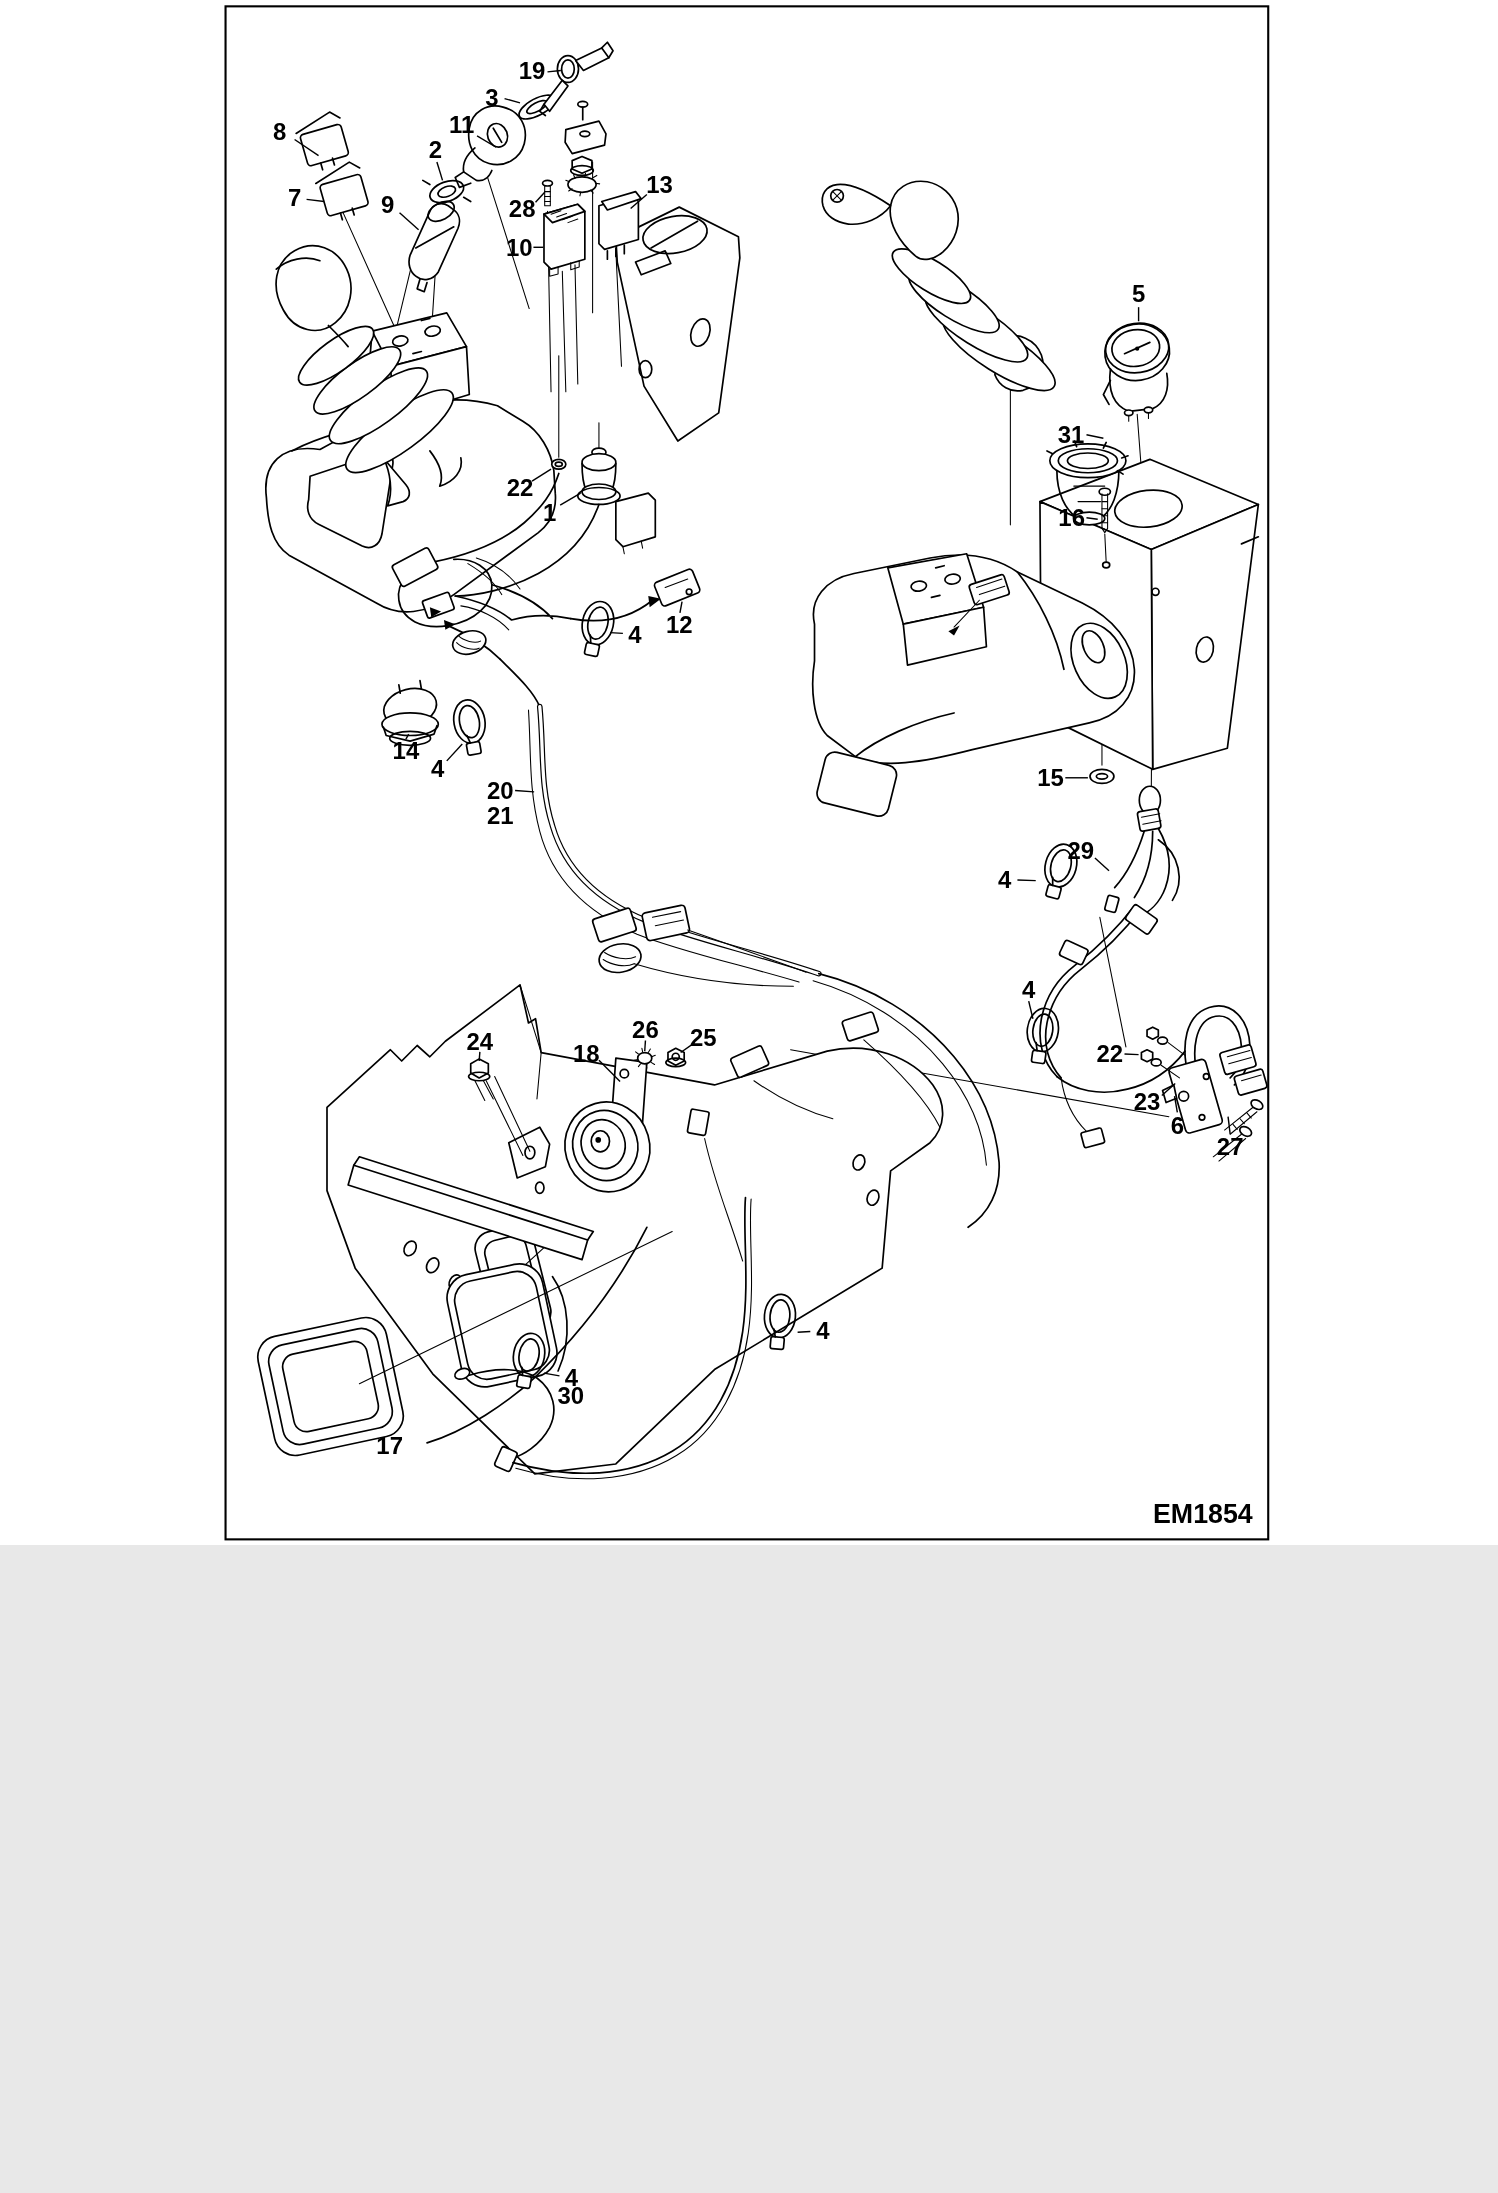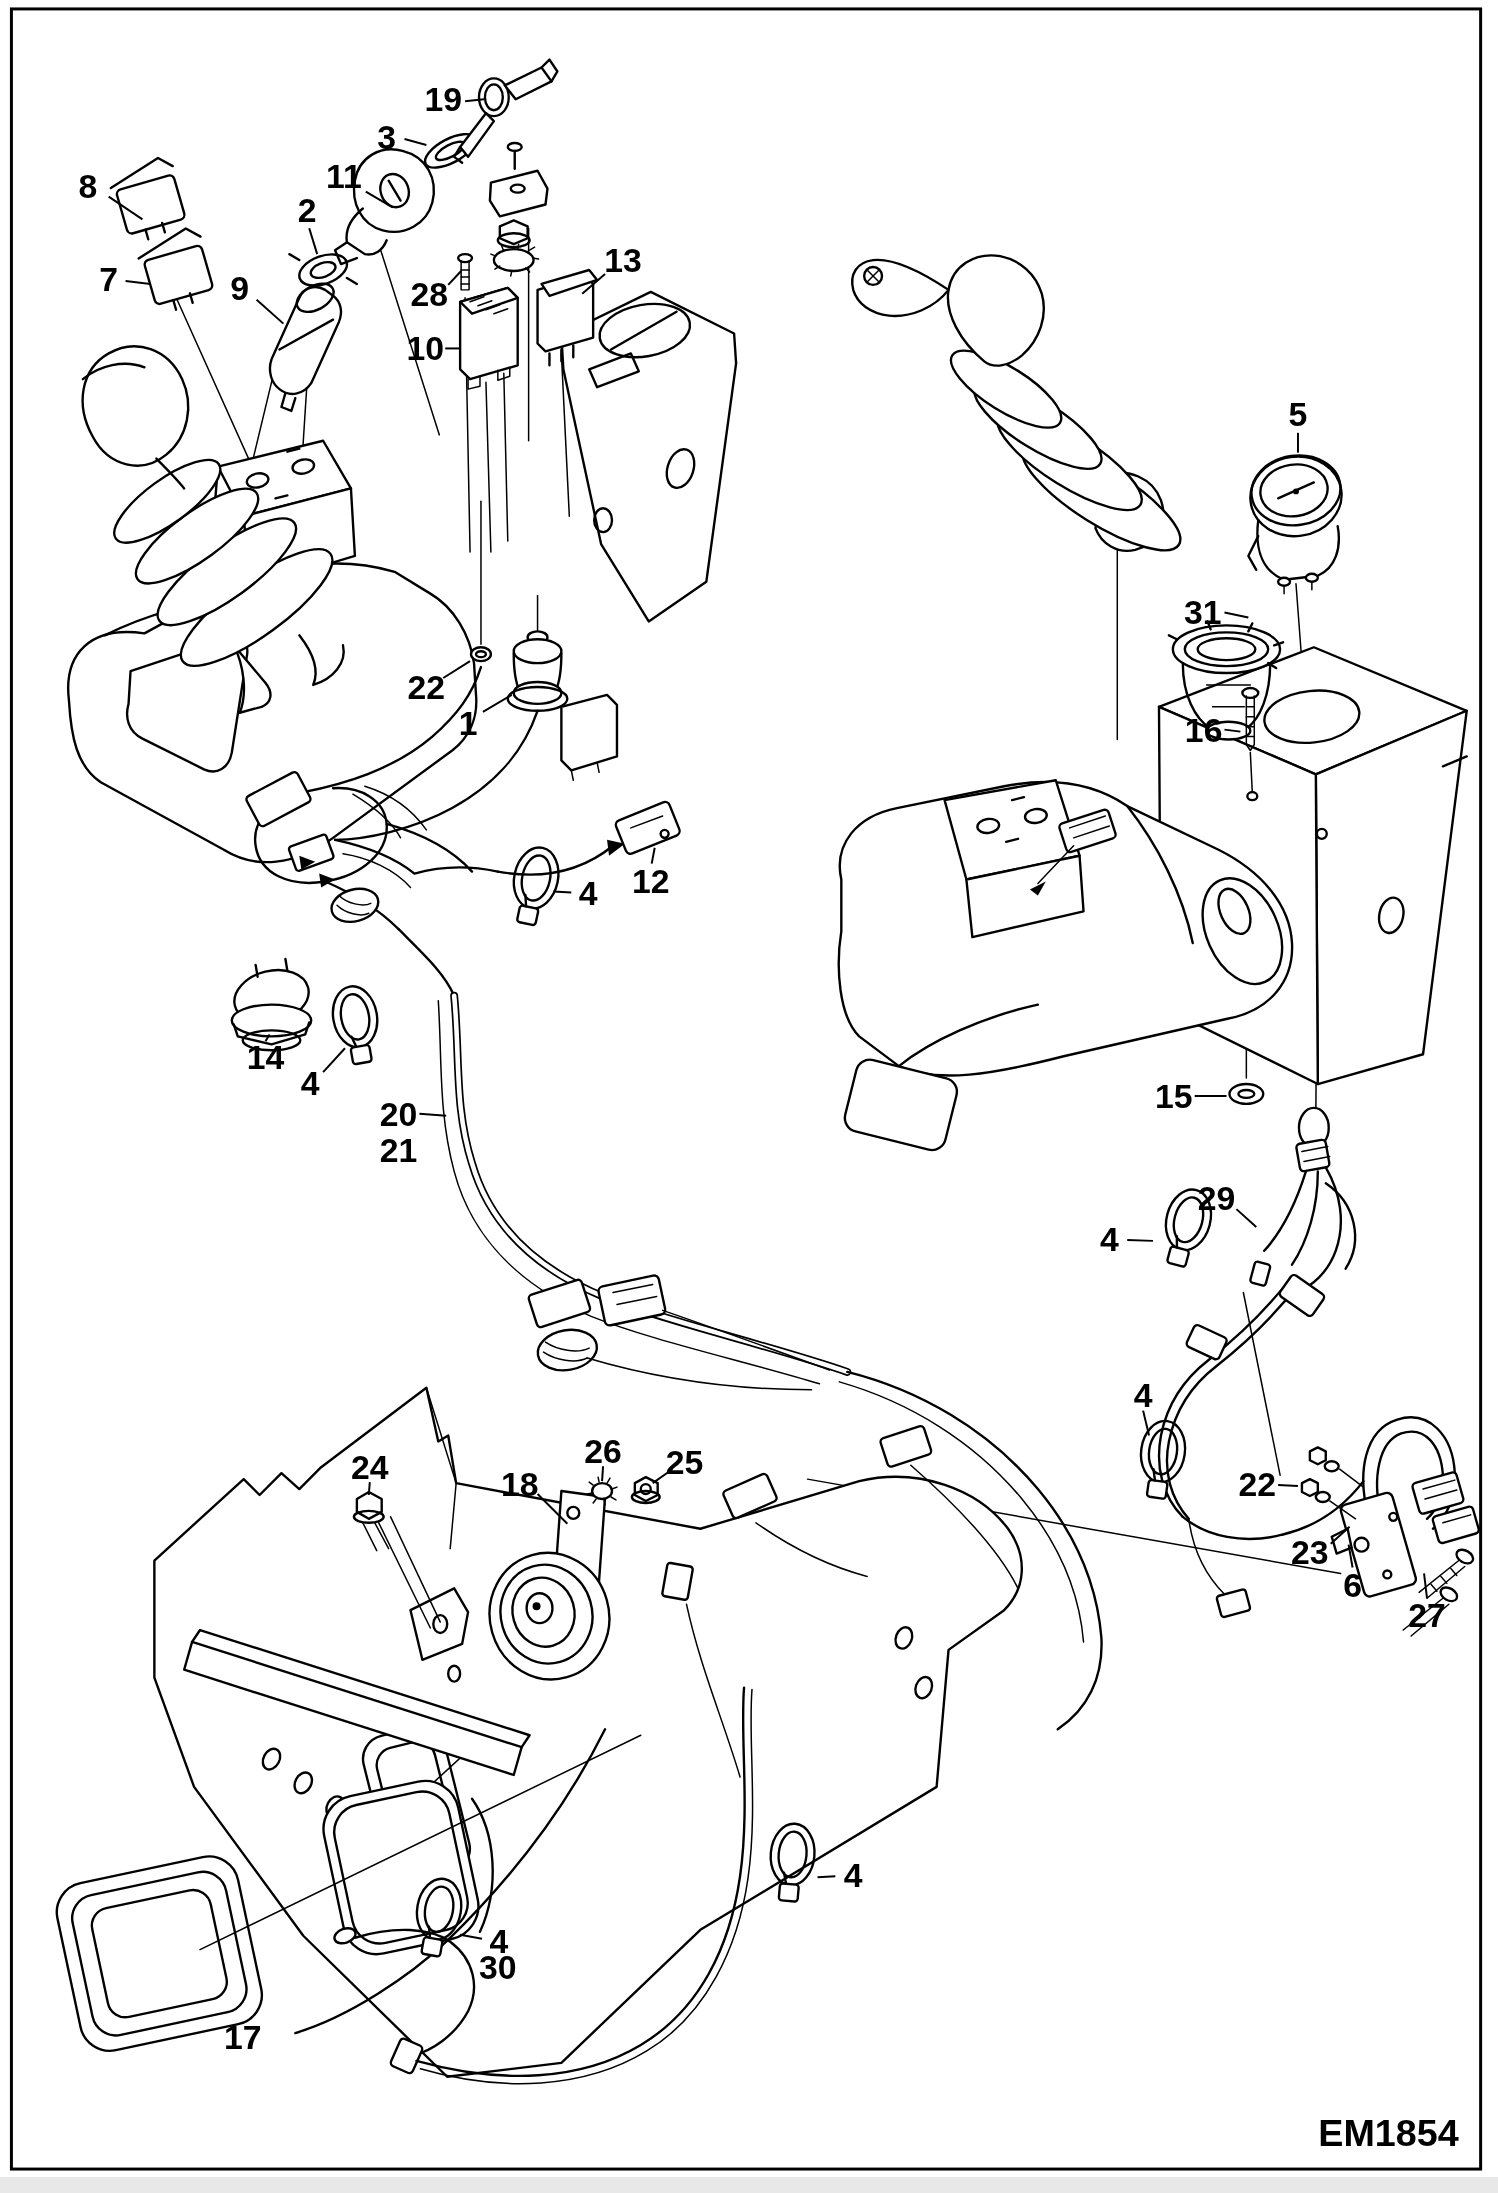--- a/index.html
+++ b/index.html
@@ -1,16 +1,16 @@
 <!DOCTYPE html>
 <html><head>
 <meta charset="utf-8">
 <style>
   html,body{margin:0;padding:0;background:#e8e8e8;font-family:"Liberation Sans",sans-serif;}
-  .page{position:relative;width:1498px;height:2177px;background:#ffffff;margin:0 auto;overflow:hidden;}
+  .page{position:relative;width:1498px;height:1545px;background:#ffffff;margin:0 auto;overflow:hidden;}
   svg{position:absolute;left:0;top:0;width:100%;height:100%;}
   .ln{fill:none;stroke:#000;stroke-width:2.4;stroke-linecap:round;stroke-linejoin:round;}
   .f{fill:#fff;}
   .thin{stroke-width:1.5;}
   .tube{fill:none;stroke:#000;stroke-width:8;stroke-linecap:round;}
   .tubein{fill:none;stroke:#fff;stroke-width:4.6;stroke-linecap:round;}
   .leader{stroke:#000;stroke-width:2;}
   text.callout{font-family:"Liberation Sans",sans-serif;font-size:34px;font-weight:700;fill:#000;text-anchor:middle;dominant-baseline:central;}
   text.code{font-family:"Liberation Sans",sans-serif;font-size:38px;font-weight:700;fill:#000;text-anchor:end;}
 </style>

